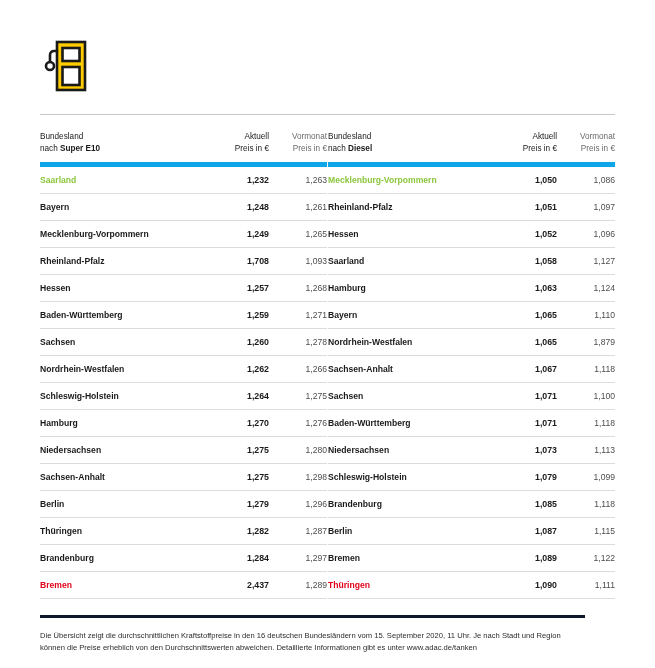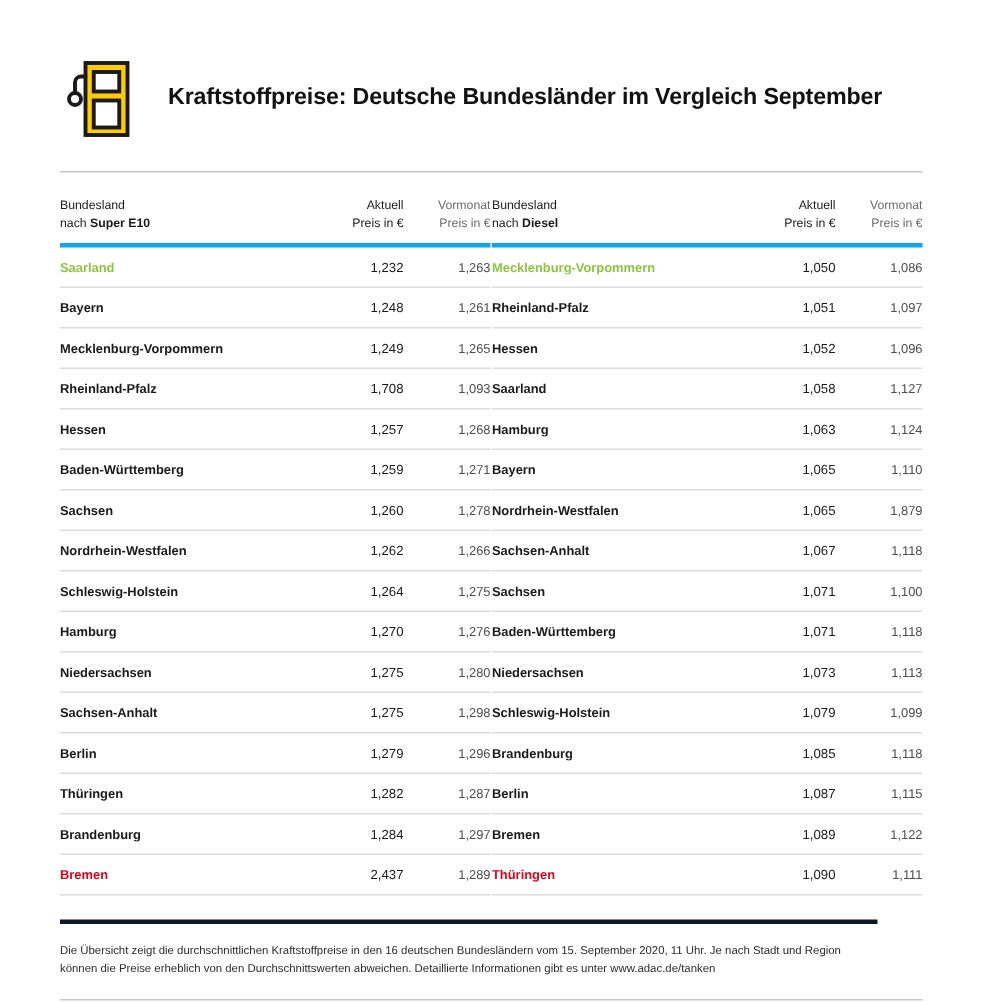--- a/index.html
+++ b/index.html
@@ -58,21 +58,21 @@
   .col {
     width: 287px;
     flex: 0 0 287px;
   }
   .col-gap { flex: 0 0 1px; width: 1px; }
 
   .col-head {
     display: flex;
     align-items: flex-end;
     padding: 6px 0 7px 0;
-    border-bottom: 3px solid #0ea5e9;
+    border-bottom: 5px solid #0ea5e9;
   }
   .ch-state {
     flex: 1 1 auto;
     font-size: 8.2px;
     line-height: 1.45;
     color: #1a1a1a;
   }
   .ch-state b { font-weight: bold; }
   .ch-num {
     flex: 0 0 58px;
@@ -94,21 +94,21 @@
     font-size: 8.6px;
     font-weight: bold;
     color: #1a1a1a;
     white-space: nowrap;
     overflow: hidden;
   }
   .row .aktuell {
     flex: 0 0 58px;
     text-align: right;
     font-size: 8.8px;
-    font-weight: normal;
+    font-weight: bold;
     color: #1a1a1a;
   }
   .row .vormonat {
     flex: 0 0 58px;
     text-align: right;
     font-size: 8.6px;
     color: #4d4d4d;
   }
   .row.best .state { color: #8cc63e; }
   .row.worst .state { color: #e2001a; }
@@ -141,21 +141,20 @@
   <div class="header">
     <div class="logo">
       <svg width="58" height="58" viewBox="0 0 58 58" xmlns="http://www.w3.org/2000/svg">
         <rect x="17" y="6" width="28" height="48" fill="#ffcc00" stroke="#1a1a1a" stroke-width="2.6"></rect>
         <rect x="22.5" y="12" width="17" height="13" fill="#ffffff" stroke="#1a1a1a" stroke-width="2.6"></rect>
         <rect x="22.5" y="31" width="17" height="18" fill="#ffffff" stroke="#1a1a1a" stroke-width="2.6"></rect>
         <path d="M10 26 L10 19 C10 16.5 12 15 14 15 L17 15" fill="none" stroke="#1a1a1a" stroke-width="2.6" stroke-linecap="round"></path>
         <circle cx="10" cy="30" r="4" fill="none" stroke="#1a1a1a" stroke-width="2.6"></circle>
       </svg>
     </div>
-    <div class="title">Kraftstoffpreise: Deutsche Bundesländer im Vergleich September</div>
   </div>
 
   <div class="columns">
 
     <div class="col">
       <div class="col-head">
         <div class="ch-state">
           <span>Bundesland</span><br>
           <span>nach </span><b>Super E10</b>
         </div>

